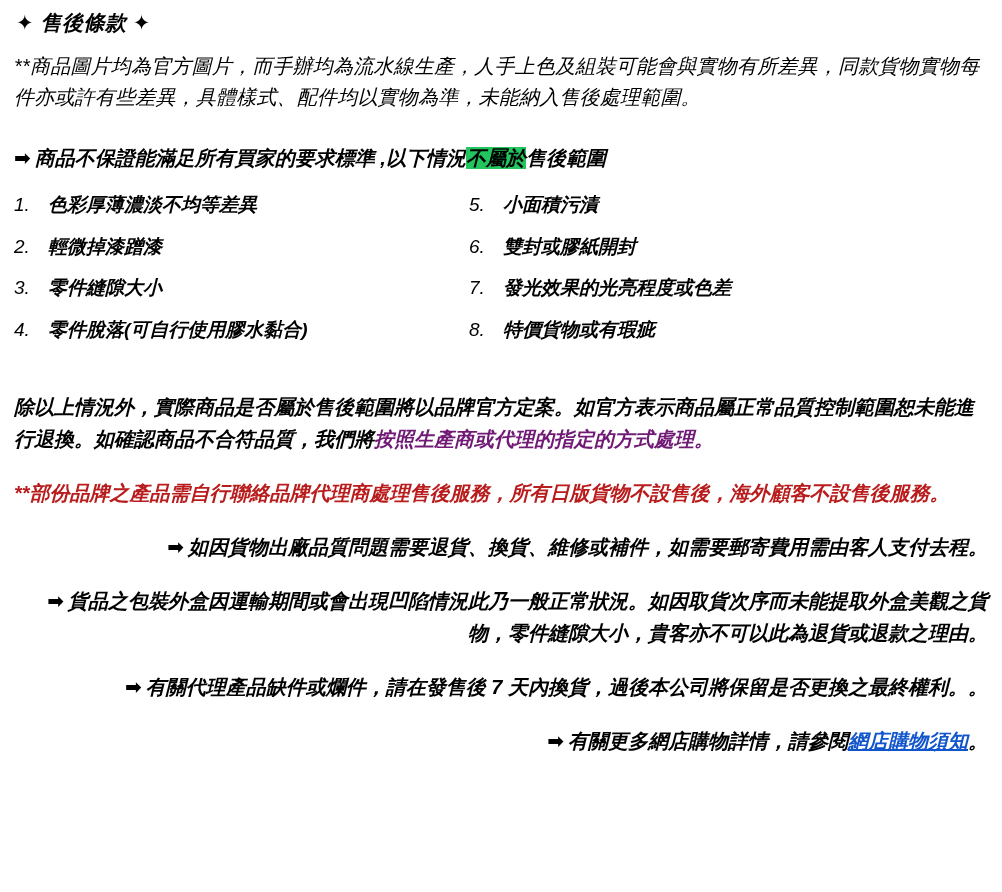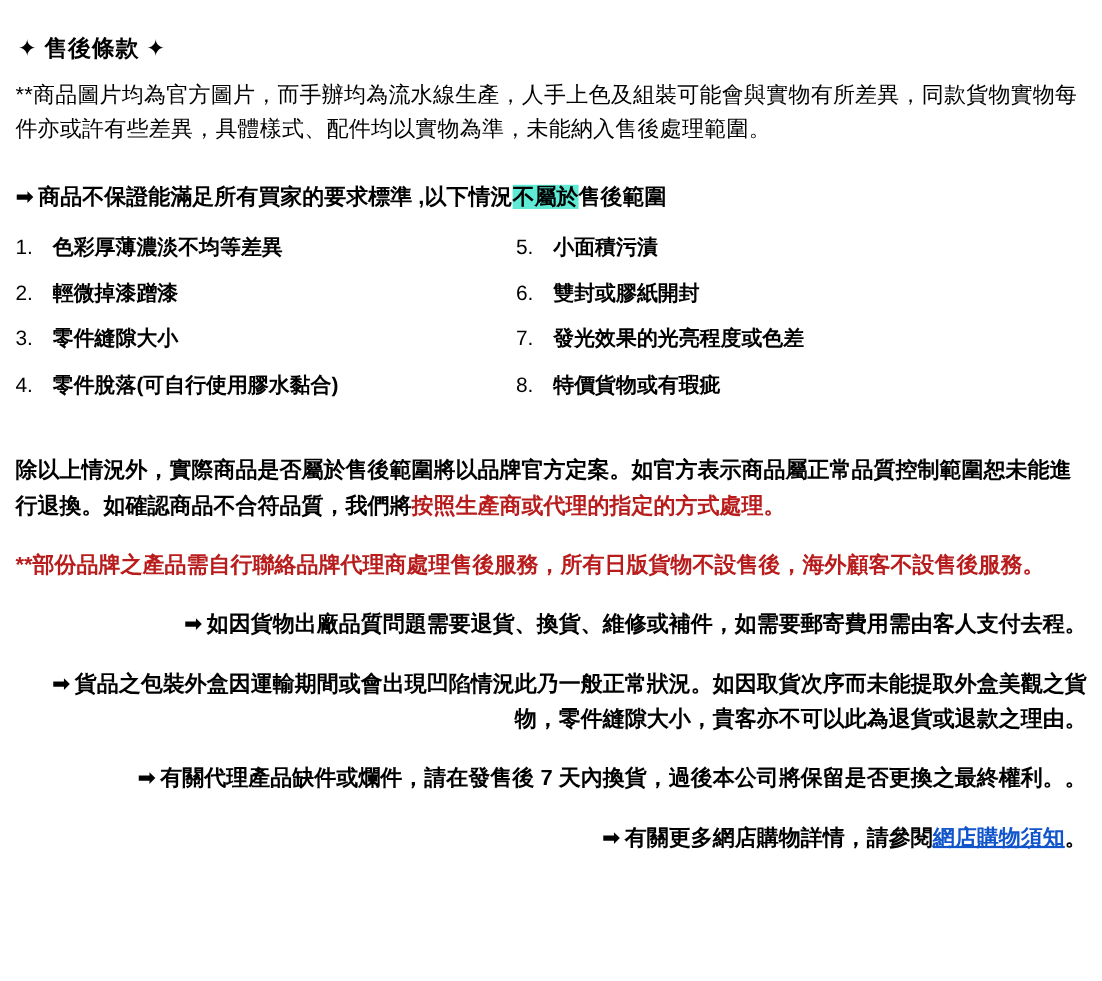--- a/index.html
+++ b/index.html
@@ -8,38 +8,39 @@
     background: #ffffff;
   }
   body {
     width: 1002px;
     height: 892px;
     font-family: "Liberation Sans", "DejaVu Sans", sans-serif;
     color: #000000;
     overflow: hidden;
   }
   .page {
-    padding: 26px 14px 0 14px;
+    padding: 5px 14px 0 14px;
     box-sizing: border-box;
     width: 1002px;
+    font-style: italic;
   }
   .title {
     font-size: 21px;
     font-weight: bold;
     letter-spacing: 0.5px;
     margin: 4px 0 0 2px;
   }
   .para {
     font-size: 20px;
     line-height: 1.55;
     margin-top: 14px;
     letter-spacing: 0.2px;
   }
   .highlight {
-    background: #5eead4;
+    background: #22c55e;
     color: #000;
     font-weight: bold;
   }
   .arrow-line {
     font-size: 20px;
     line-height: 1.5;
     margin-top: 30px;
     font-weight: bold;
   }
   .arrow {
@@ -72,21 +73,21 @@
   .list-text {
     font-weight: bold;
   }
   .body-para {
     font-size: 20px;
     line-height: 1.6;
     margin-top: 34px;
     font-weight: bold;
   }
   .grey {
-    color: #b91c1c;
+    color: #701a75;
     font-weight: bold;
   }
   .red-para {
     color: #b91c1c;
     font-weight: bold;
     font-size: 20px;
     line-height: 1.6;
     margin-top: 22px;
   }
   .note {

